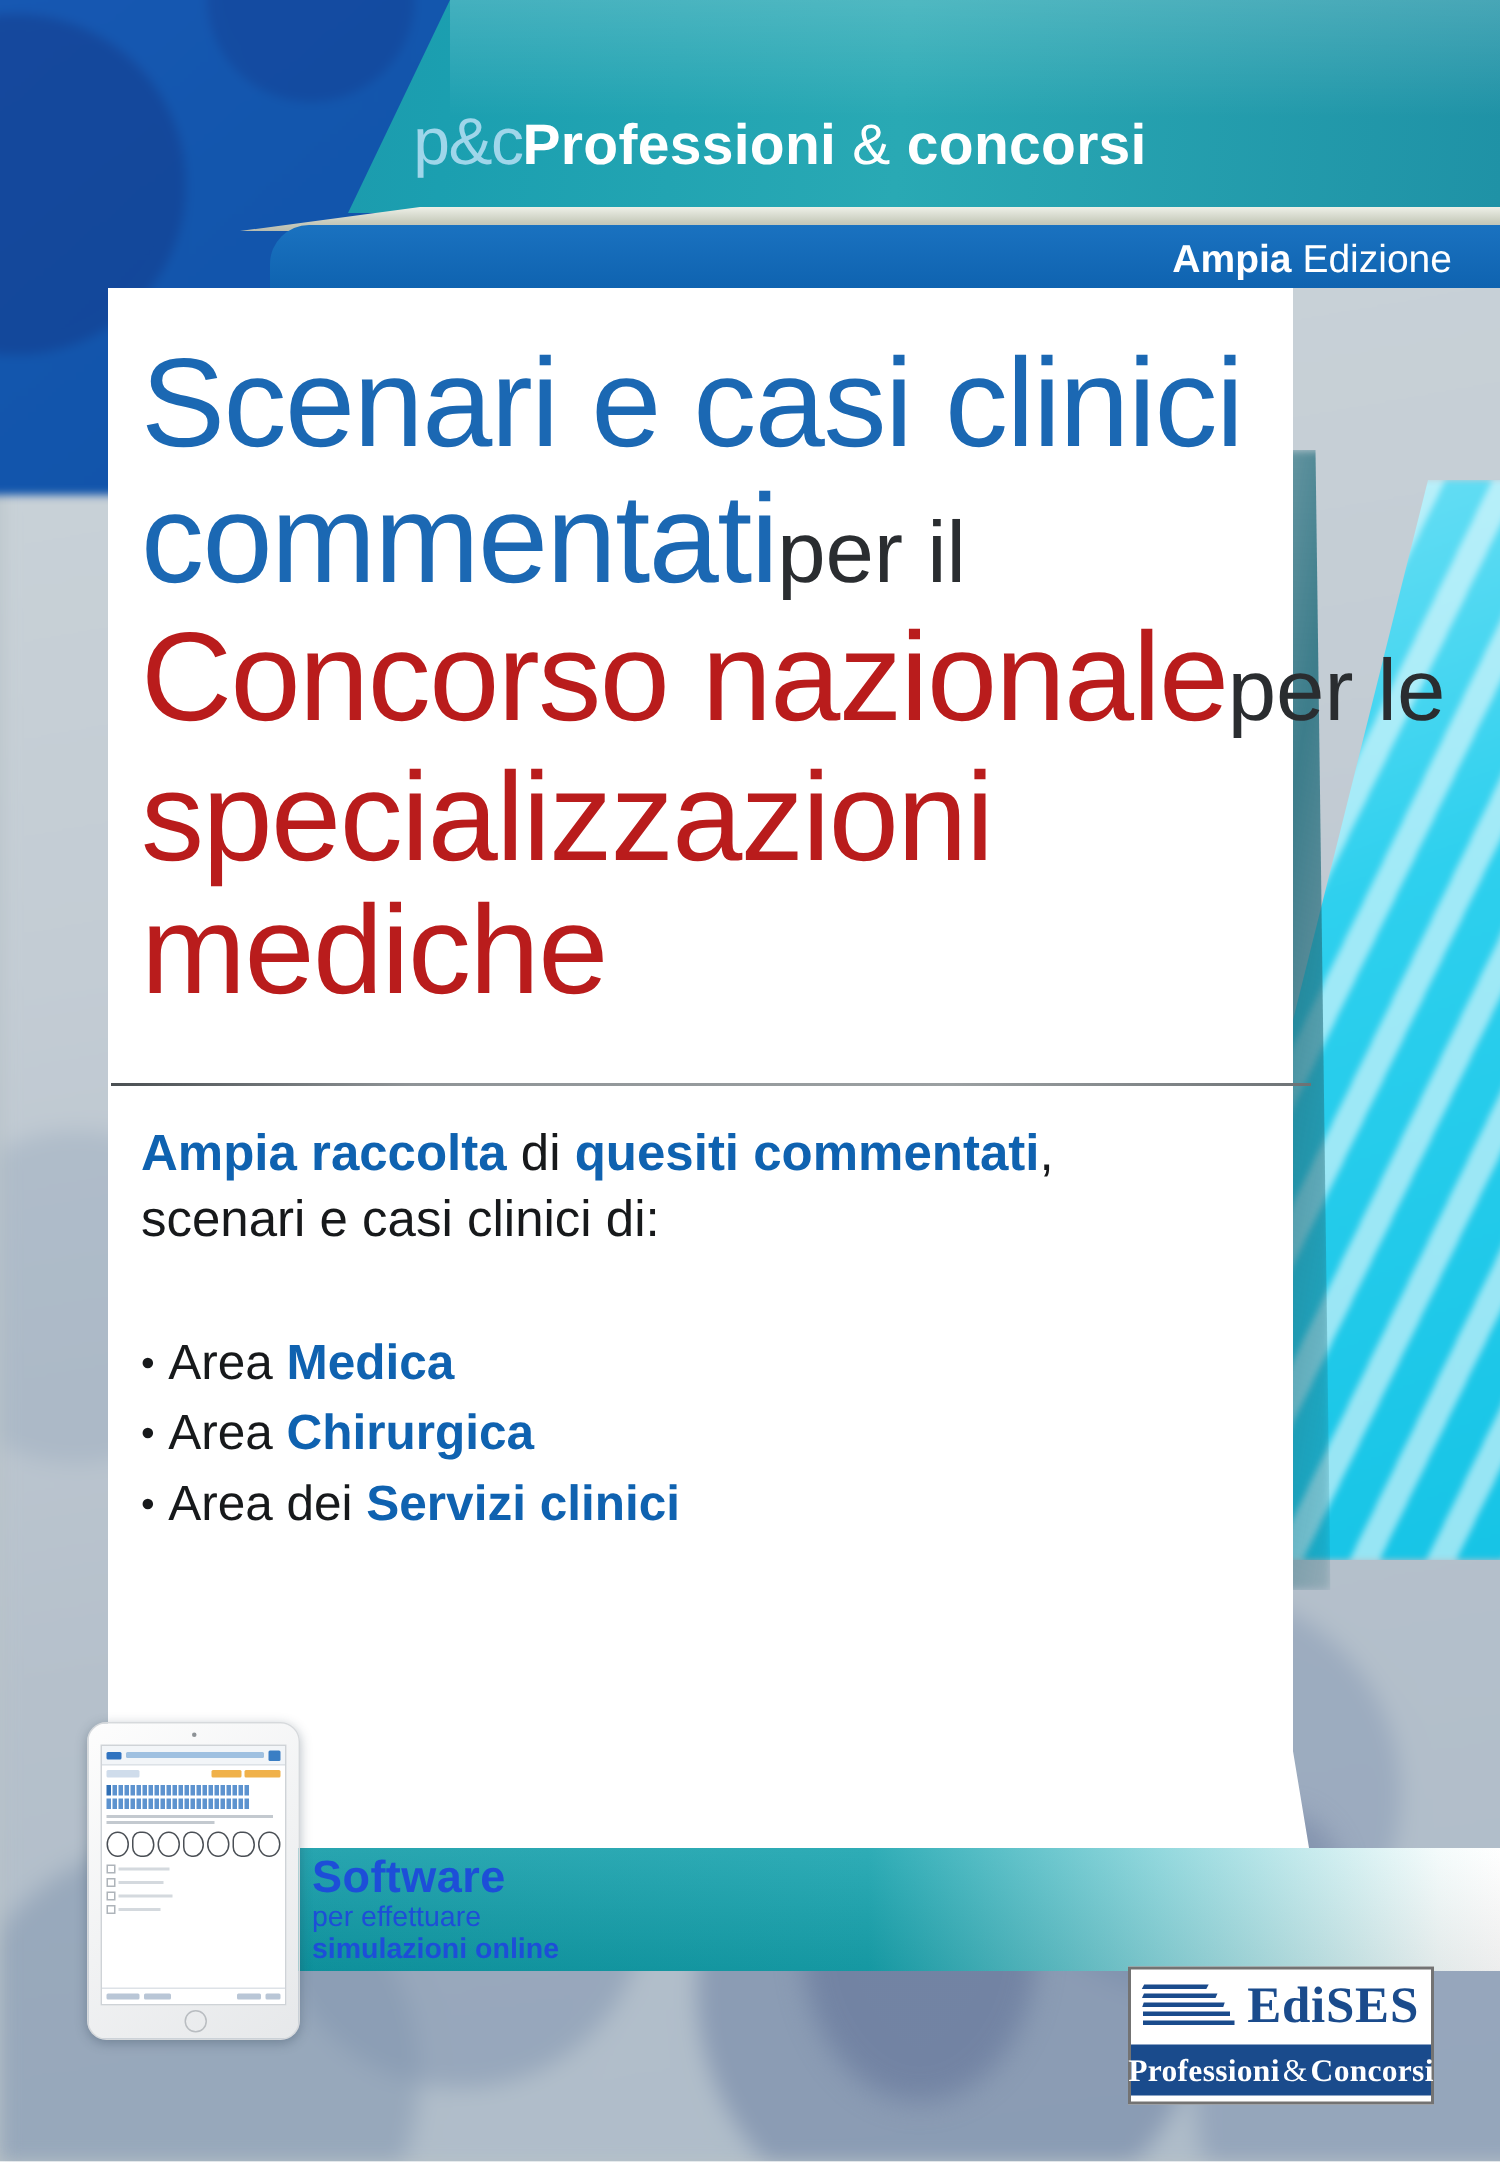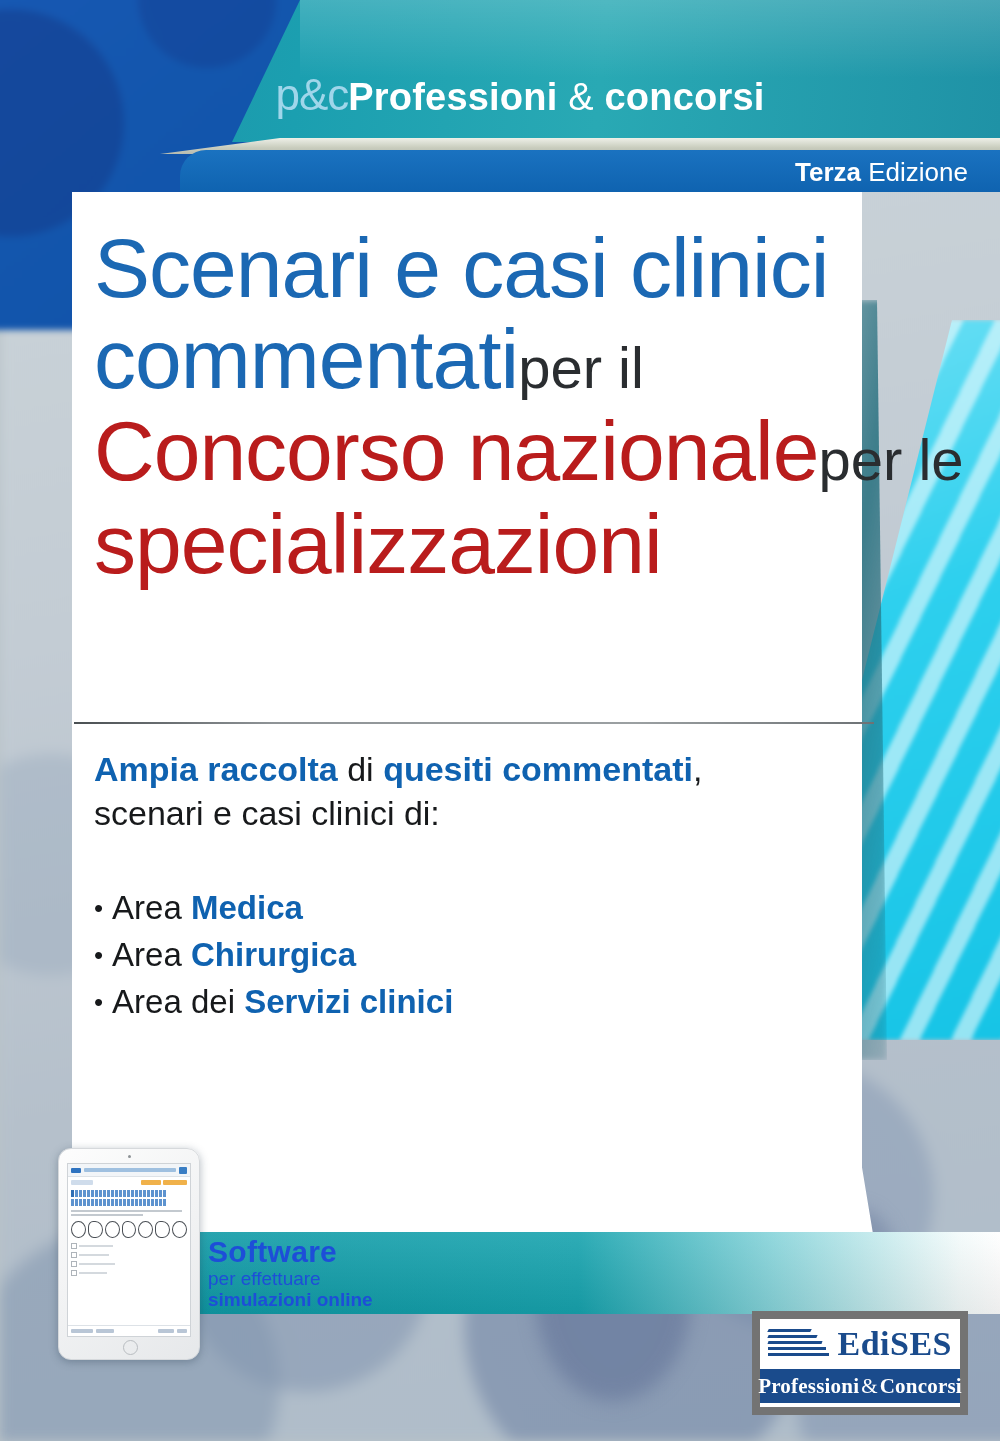--- a/index.html
+++ b/index.html
@@ -162,21 +162,21 @@
   .sw-arrow{position:absolute;left:152px;top:1238px;width:0;height:0;
     border-top:36px solid transparent;border-bottom:36px solid transparent;
     border-right:42px solid #e4077e;}
   .sw-text{position:absolute;left:208px;top:1236px;color:#1d4ed8;}
   .sw-1{font-size:30px;font-weight:bold;line-height:1.05;letter-spacing:.3px;}
   .sw-2{font-size:19px;font-weight:300;line-height:1.12;}
   .sw-3{font-size:19px;font-weight:bold;line-height:1.12;}
 
   
   .logo{position:absolute;left:752px;top:1311px;width:200px;height:88px;
-    border:8px solid #737373;background:#ffffff;}
+    border:2px solid #737373;background:#ffffff;}
   .logo-top{height:50px;display:flex;align-items:center;padding:0 8px;gap:8px;}
   .logo-book{width:70px;height:34px;position:relative;}
   .logo-book i{position:absolute;left:0;right:6px;height:3px;background:#1a4b8c;display:block;}
   .logo-book i:nth-child(1){top:2px;right:18px;transform:skewX(-28deg);}
   .logo-book i:nth-child(2){top:8px;right:12px;transform:skewX(-24deg);}
   .logo-book i:nth-child(3){top:14px;right:7px;transform:skewX(-18deg);}
   .logo-book i:nth-child(4){top:20px;right:3px;}
   .logo-book i:nth-child(5){top:26px;right:0;}
   .logo-name{font-family:"Liberation Serif",serif;font-size:34px;font-weight:bold;
     color:#1a4b8c;letter-spacing:.5px;}
@@ -196,35 +196,36 @@
 
   <div class="teal-band"></div>
   <div class="teal-shine"></div>
   <div class="pc-title">
     <span class="pc-mark">p&amp;c</span><span class="pc-rest">Professioni</span><span class="pc-rest pc-amp">&nbsp;&amp;&nbsp;</span><span class="pc-rest">concorsi</span>
   </div>
 
   <div class="silver"></div>
   <div class="edition-bar"></div>
   <div class="edition-txt">
-    <b>Terza</b>
+    <b>Ampia</b>
     <span>Edizione</span>
   </div>
 
   <div class="cyan-wedge"></div>
   <div class="cyan-edge"></div>
 
   <div class="card"></div>
   <div class="card-curve"></div>
 
   <div class="title">
     <span class="t-line l1"><span class="t-blue">Scenari e casi clinici</span></span>
     <span class="t-line l2"><span class="t-blue">commentati</span><span class="t-thin">per il</span></span>
     <span class="t-line l3"><span class="t-dark">Concorso nazionale</span><span class="t-thin">per le</span></span>
     <span class="t-line l4"><span class="t-dark">specializzazioni</span></span>
+    <span class="t-line"><span class="t-dark">mediche</span></span>
   </div>
 
   <div class="divider"></div>
 
   <div class="sub">
     <b>Ampia raccolta</b><span class="l"> di </span><b>quesiti commentati</b><span class="l">,</span><br>
     <span class="l">scenari e casi clinici di:</span>
   </div>
 
   <div class="bullets">

